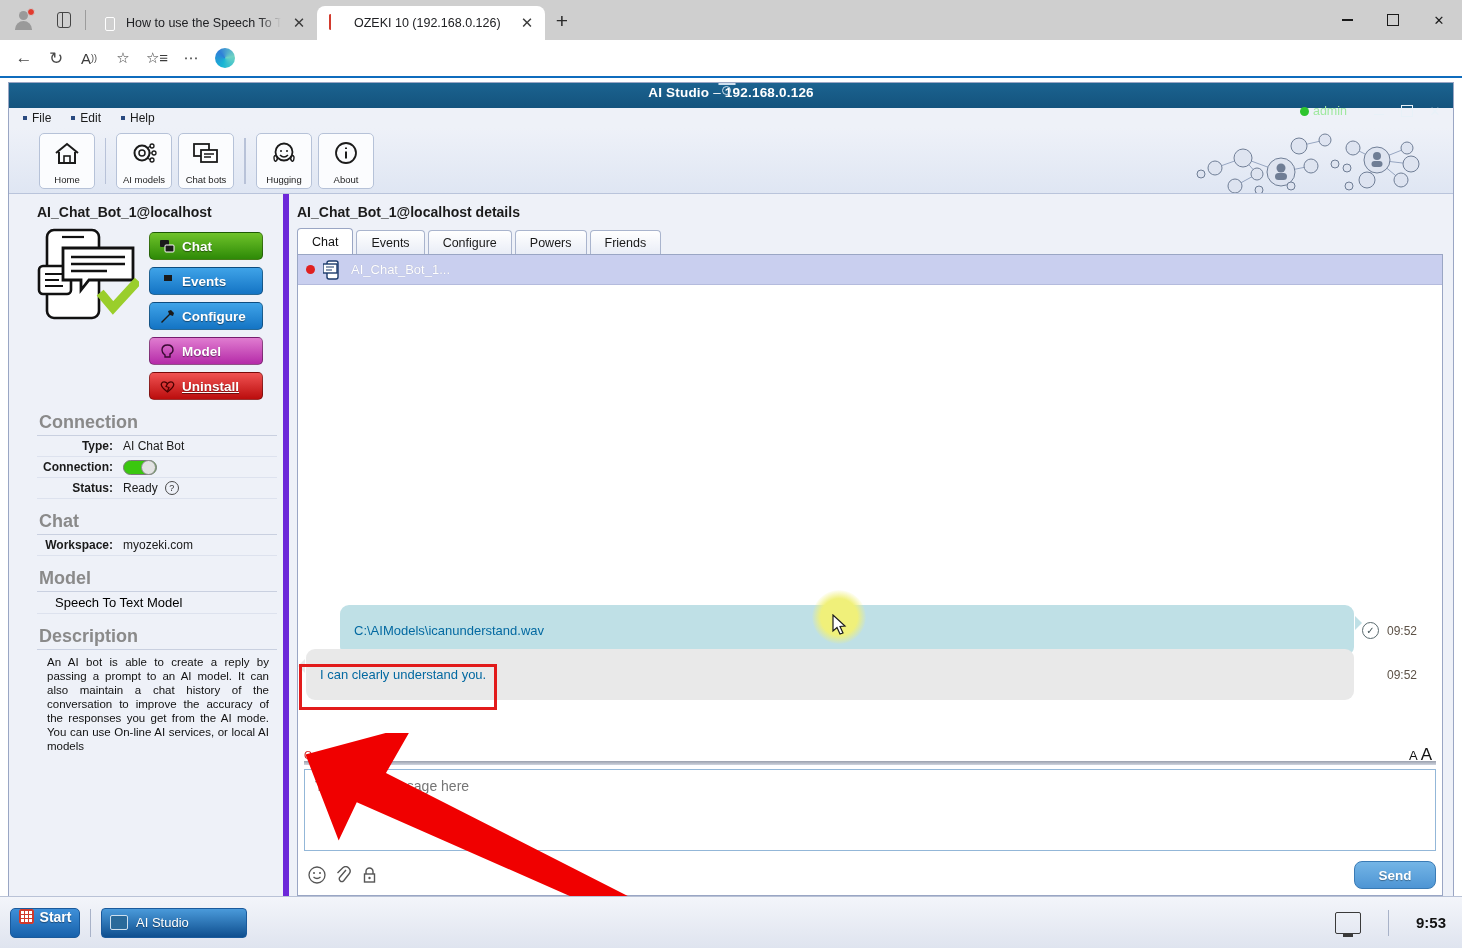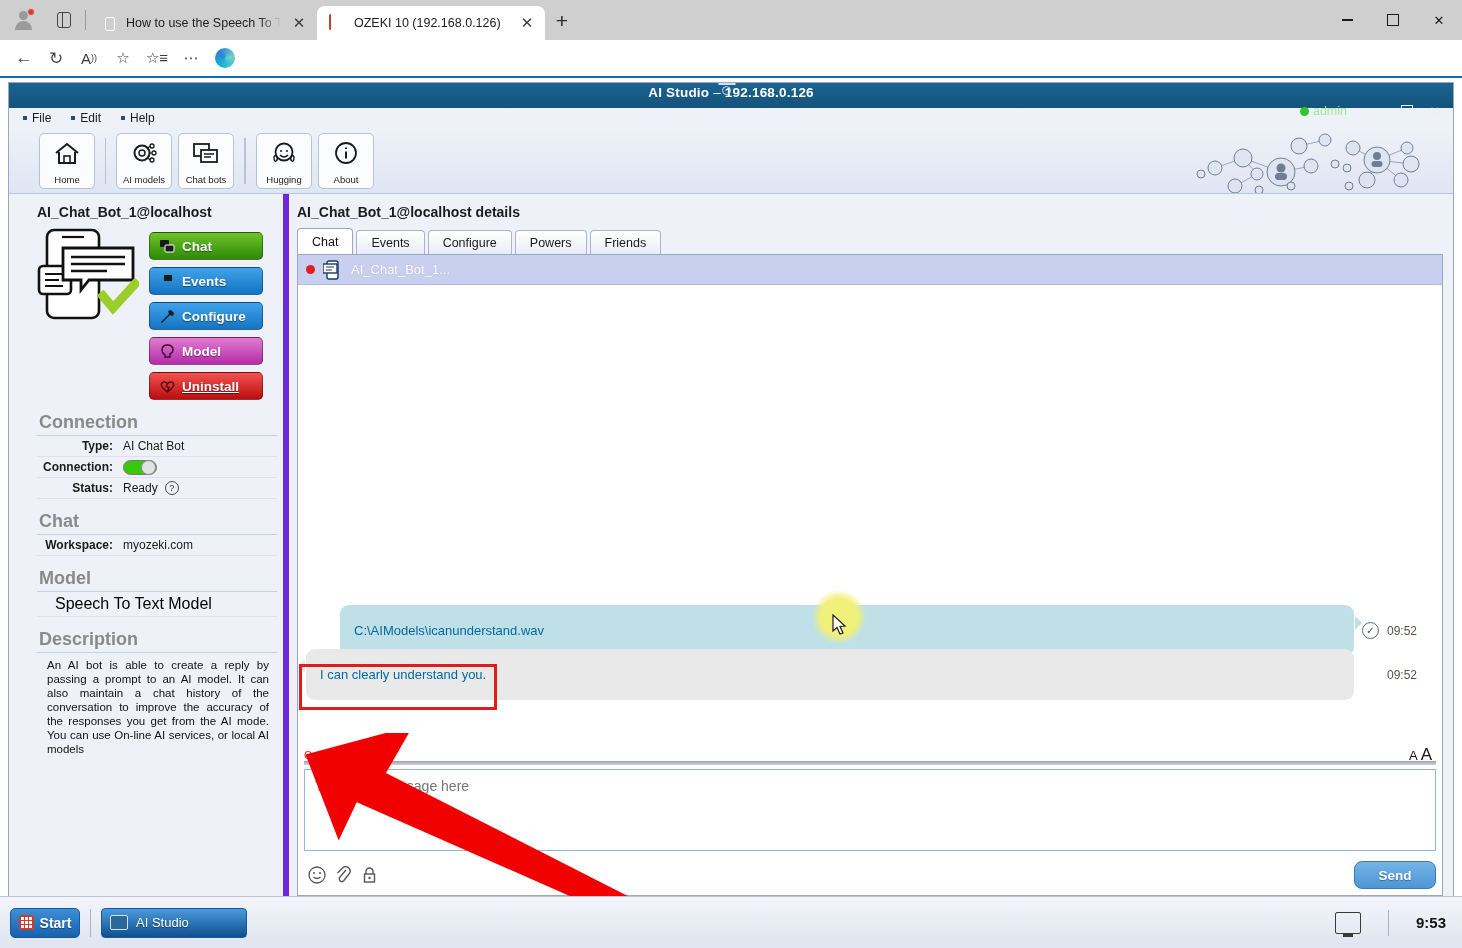--- a/index.html
+++ b/index.html
@@ -141,21 +141,21 @@
 
   .lp-section { margin-top:12px; }
   .lp-h { font-size:18px; color:#8a8a8a; font-weight:bold; padding-left:2px;}
   .lp-table { border-top:1px solid #c9d0e0; margin-top:2px; }
   .lp-row { display:flex; align-items:center; height:21px; border-bottom:1px solid #dde2ee; font-size:12px;}
   .lp-row .k { width:86px; text-align:right; padding-right:10px; font-weight:bold; color:#1a1a1a;}
   .lp-row .v { color:#1a1a1a; display:flex; align-items:center; gap:7px;}
   .toggle { width:34px;height:15px;border-radius:8px;background:#3ac70f;position:relative;border:1px solid #7a7a7a;}
   .toggle .knob{position:absolute;right:0px;top:-1px;width:15px;height:15px;border-radius:50%;background:#e2e2e2;border:1px solid #8a8a8a;}
   .qmark { width:14px;height:14px;border:1.3px solid #4a4a4a;border-radius:50%;font-size:9px;display:flex;align-items:center;justify-content:center;color:#333;}
-  .lp-single { border-top:1px solid #c9d0e0; border-bottom:1px solid #dde2ee; font-size:16px; padding:3px 0 3px 18px; margin-top:2px;}
+  .lp-single { border-top:1px solid #c9d0e0; border-bottom:1px solid #dde2ee; font-size:13px; padding:3px 0 3px 18px; margin-top:2px;}
   .lp-desc { border-top:1px solid #c9d0e0; font-size:11.5px; color:#111; text-align:justify;
      padding:5px 8px 0 10px; line-height:14px; margin-top:2px;}
 
   
   #right-panel { flex:1 1 auto; padding:8px 10px 0 8px; display:flex; flex-direction:column; min-width:0; }
   #right-title { font-size:14px; font-weight:bold; color:#1b1b1b; margin:2px 0 8px 0; }
   #tabbar { display:flex; align-items:flex-end; gap:3px; height:26px; position:relative; z-index:2;}
   .ptab {
     height:24px; padding:0 14px; display:flex;align-items:center;
     background:linear-gradient(#ffffff,#e9edf6); border:1px solid #a9b4cd; border-bottom:none;
@@ -210,21 +210,21 @@
 
   
   #taskbar {
     position:absolute; left:0; top:896px; width:1462px; height:52px;
     background:linear-gradient(#f3f5fa,#dfe4ef); border-top:1px solid #b9c2d6;
     display:flex; align-items:center; padding:0 10px; gap:10px;
   }
   #start-btn {
     width:70px;height:30px;border-radius:5px;background:linear-gradient(#3e8fd8,#1761ab);
     border:1px solid #1a5a9c; color:#fff;font-size:14px;font-weight:bold;
-    display:flex;align-items:center;justify-content:center;gap:6px;
+    display:flex;justify-content:center;gap:6px;
     text-shadow:0 1px 1px rgba(0,0,0,.4);
   }
   .start-ico{width:15px;height:15px;background:#fff;border:1.6px solid #d03a2c;border-radius:2px;
     background-image:linear-gradient(#d03a2c 1px,transparent 1px),linear-gradient(90deg,#d03a2c 1px,transparent 1px);
     background-size:4px 4px;}
   .tb-divider{width:1px;height:28px;background:#a8b2c8;}
   #task-ozeki {
     width:146px;height:30px;border-radius:4px;background:linear-gradient(#4a9ada,#0f4f8f);
     border:1px solid #1a5a9c; color:#fff;font-size:13px;display:flex;align-items:center;gap:8px;padding-left:8px;
     text-shadow:0 1px 1px rgba(0,0,0,.4);

